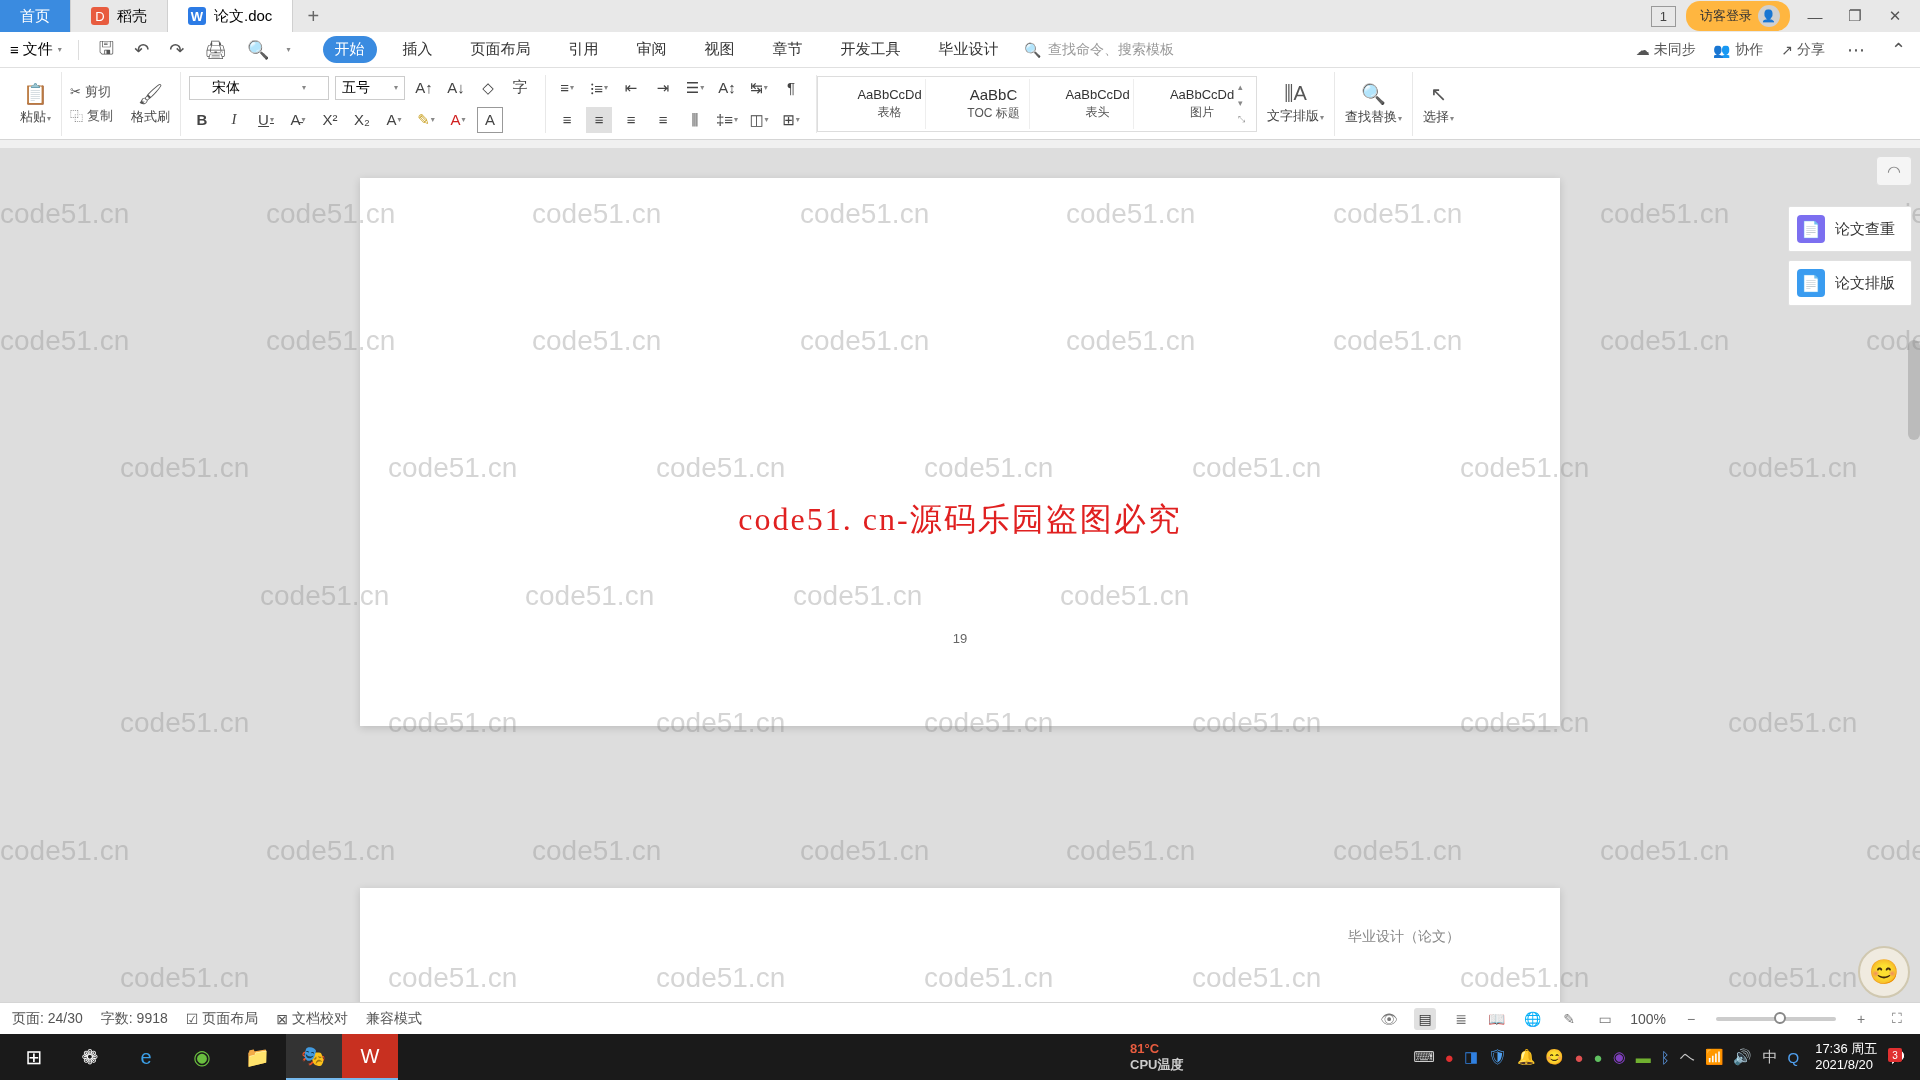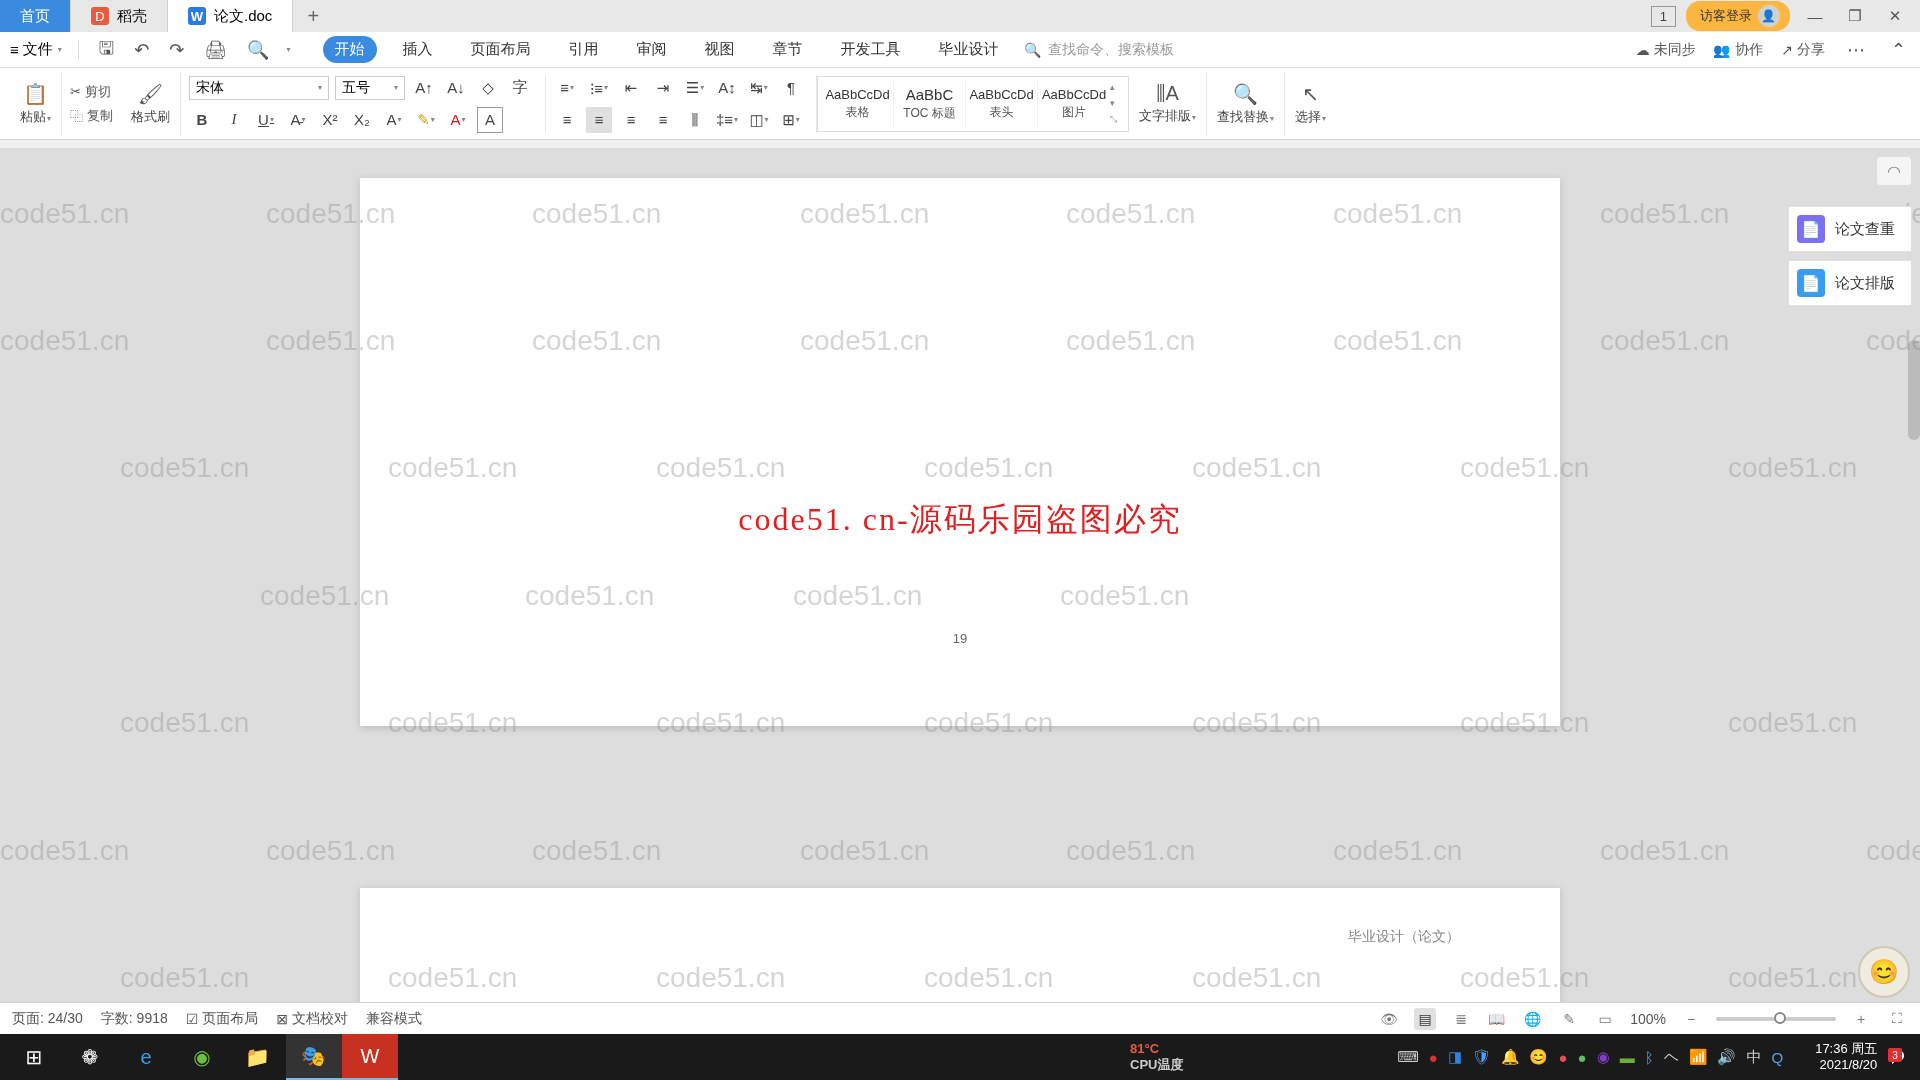--- a/index.html
+++ b/index.html
@@ -37,29 +37,29 @@
 .menu-action-r { display: flex; align-items: center; gap: 4px; font-size: 14px; color: #555; cursor: pointer; }
 
 
 .ribbon { height: 72px; background: #fff; display: flex; align-items: center; padding: 0 10px; border-bottom: 1px solid #d5d5d5; position: relative; z-index: 10; }
 .rib-group { display: flex; flex-direction: column; align-items: center; padding: 0 10px; border-right: 1px solid #e8e8e8; height: 64px; justify-content: center; gap: 2px; }
 .rib-label { font-size: 13px; color: #444; }
 .rib-icon { font-size: 20px; color: #555; }
 .rib-small-group { display: flex; flex-direction: column; gap: 6px; padding: 0 8px; }
 .rib-small-row { display: flex; gap: 6px; align-items: center; }
 .rib-smlabel { font-size: 13px; color: #555; display: flex; align-items: center; gap: 4px; }
-.font-select { border: 1px solid #ccc; padding: 2px 6px; font-size: 14px; width: 140px; background: #fff; display: flex; justify-content: space-between; align-items: center; }
+.font-select { border: 1px solid #ccc; padding: 2px 22px; font-size: 14px; width: 140px; background: #fff; display: flex; justify-content: space-between; align-items: center; }
 .size-select { border: 1px solid #ccc; padding: 2px 6px; font-size: 14px; width: 70px; background: #fff; display: flex; justify-content: space-between; align-items: center; }
 .fmt-btn { width: 26px; height: 26px; display: flex; align-items: center; justify-content: center; font-size: 15px; color: #444; cursor: pointer; }
 .fmt-btn.bold { font-weight: bold; }
 .fmt-btn.italic { font-style: italic; font-family: serif; }
 .fmt-btn.under { text-decoration: underline; }
 .dd { font-size: 8px; color: #888; margin-left: 1px; }
 .style-box { border: 1px solid #ddd; padding: 2px 4px; height: 56px; display: flex; }
-.style-item { width: 72px; display: flex; flex-direction: column; align-items: center; justify-content: center; gap: 2px; cursor: pointer; border-right: 1px solid #eee; }
+.style-item { width: 72px; display: flex; flex-direction: column; align-items: center; justify-content: center; gap: 2px; cursor: pointer; border-right: 1px solid #eee; margin-left: 32px; }
 .style-prev { font-size: 13px; color: #333; }
 .style-prev.big { font-weight: normal; font-size: 15px; }
 .style-nm { font-size: 12px; color: #555; }
 .style-scroll { width: 14px; display: flex; flex-direction: column; justify-content: space-around; font-size: 9px; color: #888; }
 
 
 .doc-area { position: absolute; top: 148px; left: 0; right: 0; bottom: 46px; background: #ddd; overflow: hidden; }
 .page { position: absolute; background: #fff; box-shadow: 0 2px 8px rgba(0,0,0,0.15); }
 .page1 { top: 30px; left: 360px; width: 1200px; height: 548px; }
 .page2 { top: 740px; left: 360px; width: 1200px; height: 600px; }
@@ -85,21 +85,21 @@
 .view-btn.active { background: #e0e0e0; border-radius: 3px; color: #333; }
 .zoom-slider { width: 120px; height: 4px; background: #ccc; position: relative; border-radius: 2px; }
 .zoom-thumb { position: absolute; left: 58px; top: -5px; width: 12px; height: 12px; background: #fff; border: 2px solid #888; border-radius: 50%; }
 
 
 .taskbar { position: absolute; bottom: 0; left: 0; right: 0; height: 46px; background: #1a1a1a; display: flex; align-items: center; padding: 0 6px; z-index: 30; }
 .task-btn { width: 56px; height: 46px; display: flex; align-items: center; justify-content: center; font-size: 20px; color: #fff; cursor: pointer; }
 .task-btn.active { background: #333; border-bottom: 2px solid #76b9ed; }
 .tray { margin-left: auto; display: flex; align-items: center; gap: 10px; padding-right: 8px; }
 .tray-icon { color: #ccc; font-size: 15px; cursor: pointer; }
-.clock { color: #fff; font-size: 13px; text-align: right; line-height: 1.2; margin-left: 22px; }
+.clock { color: #fff; font-size: 13px; text-align: left; line-height: 1.2; margin-left: 6px; }
 .cpu-temp { position: absolute; left: 1130px; font-size: 13px; font-weight: bold; }
 .cpu-temp .v { color: #e85c3f; }
 .cpu-temp .l { color: #ccc; }
 
 .assist-bubble { position: absolute; right: 10px; bottom: 82px; width: 52px; height: 52px; border-radius: 50%; background: #f0ebe0; border: 2px solid #d0c8b0; display: flex; align-items: center; justify-content: center; font-size: 24px; z-index: 25; }
 
 .notif-badge { position: absolute; right: 4px; bottom: 4px; background: #e03030; color: #fff; width:14px; height:14px; border-radius:2px; font-size:10px; display:flex; align-items:center; justify-content:center; }
 </style>
 </head>
 <body>

